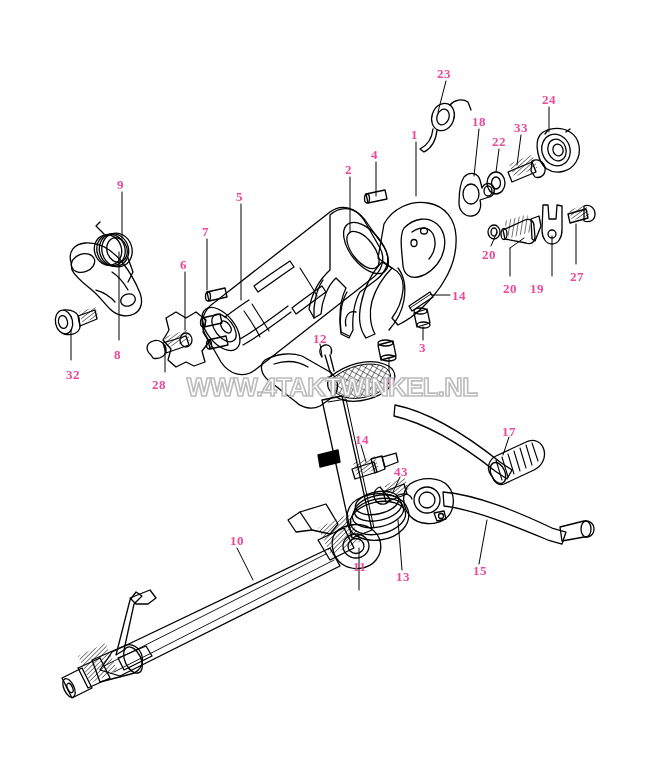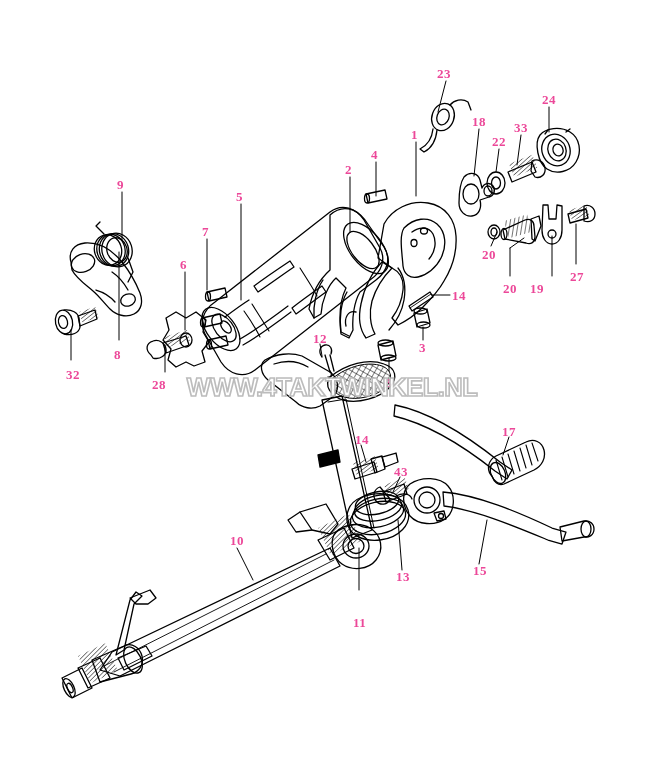--- a/index.html
+++ b/index.html
@@ -409,19 +409,19 @@
   <div class="callout" style="left:530px;top:282px;text-align:center;">19</div>
   <div class="callout" style="left:570px;top:270px;">27</div>
   <div class="callout" style="left:452px;top:289px;">14</div>
   <div class="callout" style="left:419px;top:341px;">3</div>
   <div class="callout" style="left:385px;top:376px;">3</div>
   <div class="callout" style="left:313px;top:332px;">12</div>
   <div class="callout" style="left:502px;top:425px;">17</div>
   <div class="callout" style="left:355px;top:433px;">14</div>
   <div class="callout" style="left:394px;top:465px;">43</div>
   <div class="callout" style="left:396px;top:570px;">13</div>
-  <div class="callout" style="left:353px;top:616px;">11</div>
+  <div class="callout" style="left:353px;top:560px;">11</div>
   <div class="callout" style="left:473px;top:564px;text-align:right;">15</div>
   <div class="callout" style="left:230px;top:534px;">10</div>
 
   <div class="wm">WWW.4TAKTWINKEL.NL</div>
 
 </div>
 
 </body></html>

